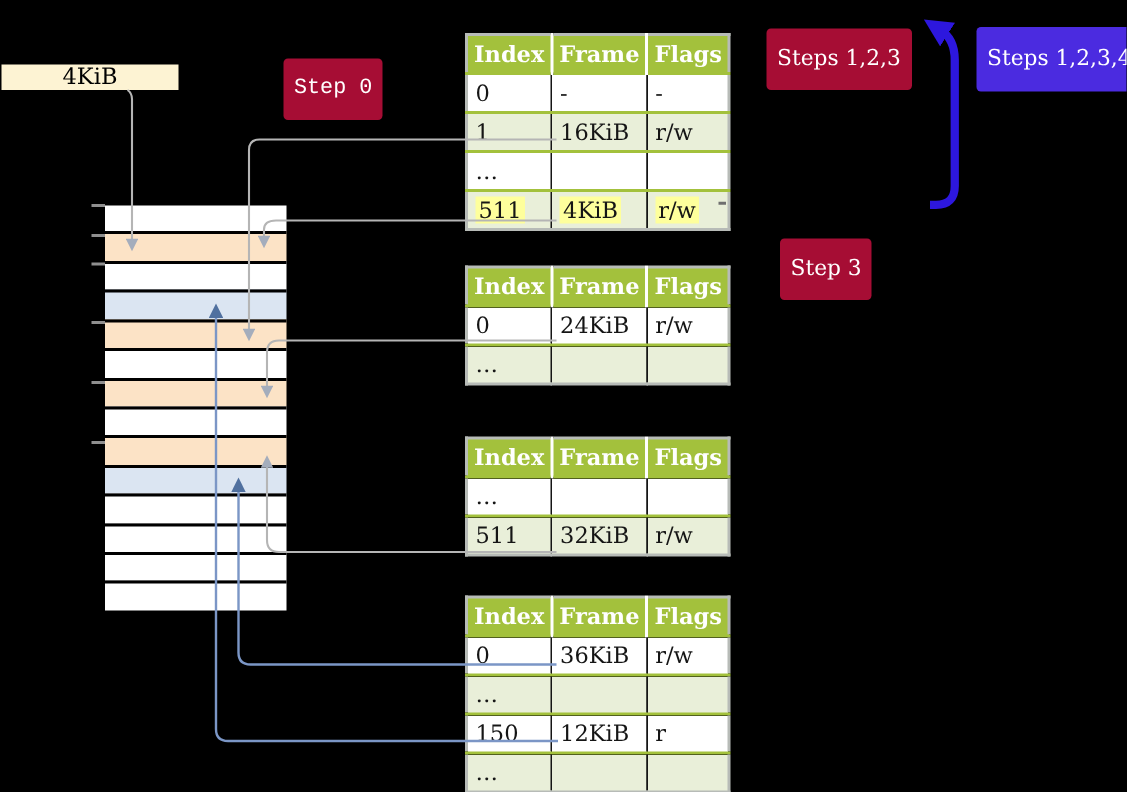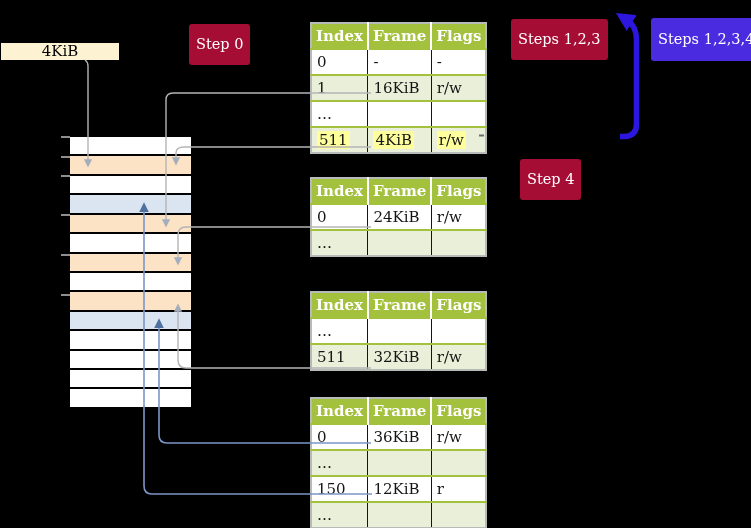--- a/index.html
+++ b/index.html
@@ -12,21 +12,21 @@
     position:absolute;left:1px;top:43px;width:118px;height:17px;
     background:#fdf3d3;color:#000;text-align:center;font-size:15px;line-height:17px;
   }
   
   .badge{
     position:absolute;color:#fff;font-size:14.5px;line-height:17px;
     padding:12px 7px;border-radius:3px;white-space:nowrap;
   }
   .badge.red{background:#a60d34;}
   .badge.blue{background:#4b2be0;}
-  .b-step0{left:189px;top:24px;}
+  .b-step0{left:189px;top:39px;font-family:Liberation Mono, monospace;}
   .b-steps123{left:511px;top:19px;}
   .b-steps1234{left:651px;top:18px;line-height:19px;}
   .b-step4{left:520px;top:159px;}
   
   .memory{
     position:absolute;left:70px;top:137px;width:121px;height:270px;
     display:flex;flex-direction:column;
   }
   .mem-row{flex:1;}
   .mem-row + .mem-row{border-top:2px solid #000;}
@@ -63,21 +63,21 @@
 </head>
 <body>
 
 <div>
 
   <div class="legend">4KiB</div>
 
   <div class="badge red b-step0">Step 0</div>
   <div class="badge red b-steps123">Steps 1,2,3</div>
   <div class="badge blue b-steps1234">Steps 1,2,3,4</div>
-  <div class="badge red b-step4">Step 4</div>
+  <div class="badge red b-step4">Step 3</div>
 
   <div class="memory">
       <div class="mem-row empty"></div>
       <div class="mem-row page-table"></div>
       <div class="mem-row empty"></div>
       <div class="mem-row mapped-page"></div>
       <div class="mem-row page-table"></div>
       <div class="mem-row empty"></div>
       <div class="mem-row page-table"></div>
       <div class="mem-row empty"></div>

